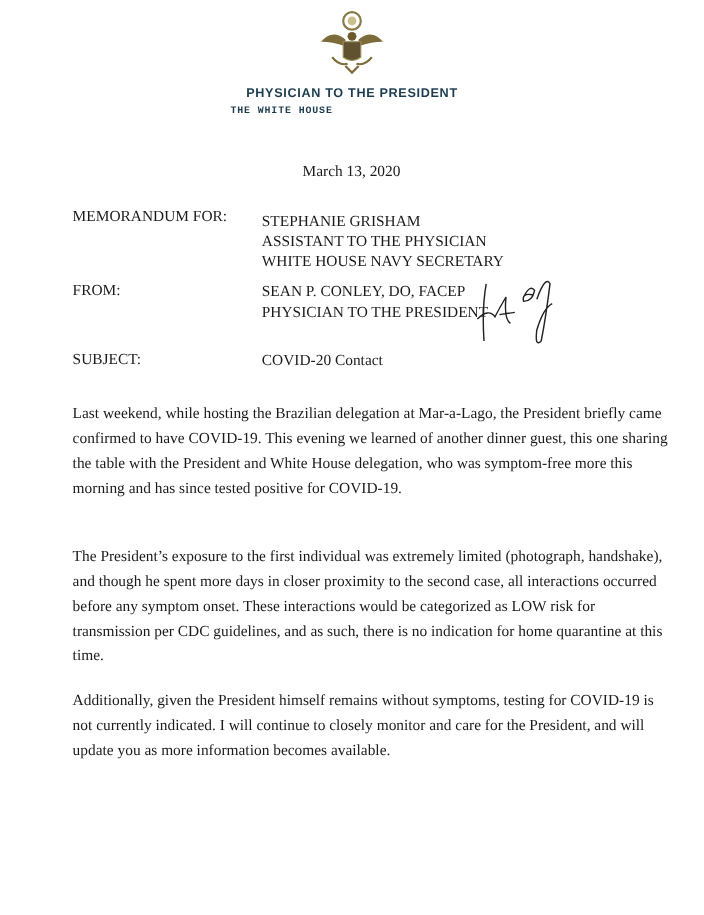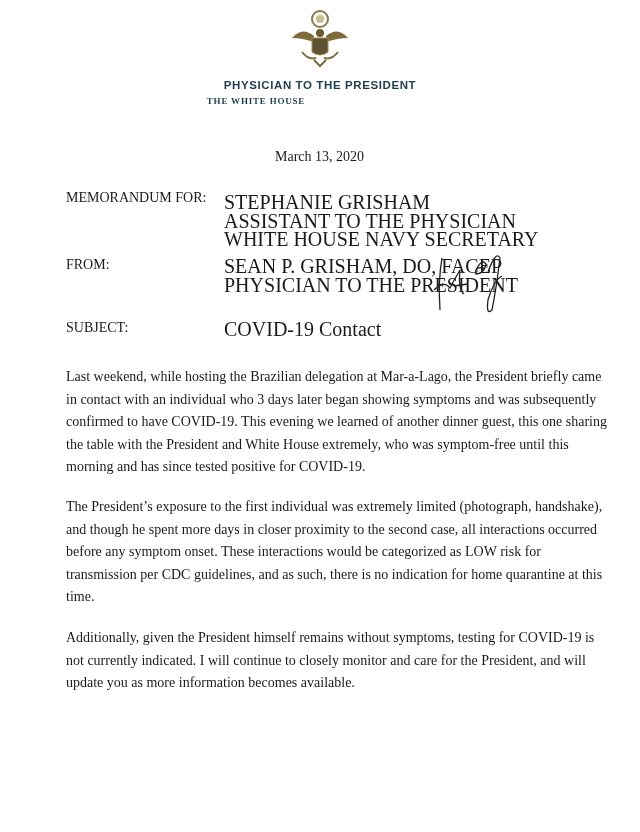--- a/index.html
+++ b/index.html
@@ -8,26 +8,26 @@
     font-family: "Liberation Serif", serif; color: #1a1a1a;
   }
   .seal { position: absolute; left: 288px; top: 8px; width: 64px; height: 62px; }
   .hdr1 {
     position: absolute; top: 79px; left: 0; width: 640px; text-align: center;
     font-family: "Liberation Sans", sans-serif; font-size: 11.5px; letter-spacing: 0.6px;
     color: #1d3d4f; font-weight: bold;
   }
   .hdr2 {
     position: absolute; top: 96px; left: 0; width: 512px; text-align: center;
-    font-family: Liberation Serif, serif; font-size: 9px; letter-spacing: 0.8px;
+    font-family: Liberation Mono, monospace; font-size: 9px; letter-spacing: 0.8px;
     color: #1d3d4f; font-weight: bold;
   }
   .date { position: absolute; top: 149px; left: 275px; font-size: 14px; }
   .label { position: absolute; left: 66px; font-size: 14px; }
-  .val { position: absolute; left: 224px; font-size: 20px; line-height: 18.5px; }
+  .val { position: absolute; left: 238px; font-size: 14px; line-height: 18.5px; }
   .sig { position: absolute; left: 424px; top: 250px; width: 90px; height: 70px; }
   .para { position: absolute; left: 66px; width: 560px; font-size: 14px; line-height: 22.5px; margin: 0; }
 </style>
 </head>
 <body>
 
 <svg class="seal" viewBox="0 0 64 62">
   <circle cx="32" cy="11" r="8" fill="none" stroke="#8a7a45" stroke-width="2"></circle>
   <circle cx="32" cy="11" r="4" fill="#c9bf8f"></circle>
   <path d="M4 30 Q14 18 26 28 L26 34 Q14 30 4 30Z" fill="#7d6b3a"></path>
@@ -46,37 +46,36 @@
 
 <div class="label" style="top:190px">MEMORANDUM FOR:</div>
 <div class="val" style="top:193px">
   <div>STEPHANIE GRISHAM</div>
   <div>ASSISTANT TO THE PHYSICIAN</div>
   <div>WHITE HOUSE NAVY SECRETARY</div>
 </div>
 
 <div class="label" style="top:257px">FROM:</div>
 <div class="val" style="top:257px">
-  <div>SEAN P. GRISHAM, DO, FACEP</div>
+  <div>SEAN P. CONLEY, DO, FACEP</div>
   <div>PHYSICIAN TO THE PRESIDENT</div>
 </div>
 
 <svg class="sig" viewBox="0 0 90 70">
   <path d="M18 8 Q14 30 16 60 M10 40 Q20 30 26 38 Q30 30 36 20 Q34 40 40 44 M30 36 L44 34" fill="none" stroke="#222" stroke-width="1.3"></path>
   <path d="M52 20 Q58 8 62 14 Q60 24 52 24 Q50 16 60 18 M64 22 Q72 0 76 8 Q72 40 68 60 Q62 66 64 50 Q70 30 78 26" fill="none" stroke="#222" stroke-width="1.3"></path>
 </svg>
 
 <div class="label" style="top:320px">SUBJECT:</div>
-<div class="val" style="top:320px">COVID-19 Contact</div>
+<div class="val" style="top:320px">COVID-20 Contact</div>
 
 <div class="para" style="top:366px">
   <div>Last weekend, while hosting the Brazilian delegation at Mar-a-Lago, the President briefly came</div>
-  <div>in contact with an individual who 3 days later began showing symptoms and was subsequently</div>
   <div>confirmed to have COVID-19.  This evening we learned of another dinner guest, this one sharing</div>
-  <div>the table with the President and White House extremely, who was symptom-free until this</div>
+  <div>the table with the President and White House delegation, who was symptom-free more this</div>
   <div>morning and has since tested positive for COVID-19.</div>
 </div>
 
 <div class="para" style="top:496px">
   <div>The President’s exposure to the first individual was extremely limited (photograph, handshake),</div>
   <div>and though he spent more days in closer proximity to the second case, all interactions occurred</div>
   <div>before any symptom onset.  These interactions would be categorized as LOW risk for</div>
   <div>transmission per CDC guidelines, and as such, there is no indication for home quarantine at this</div>
   <div>time.</div>
 </div>

